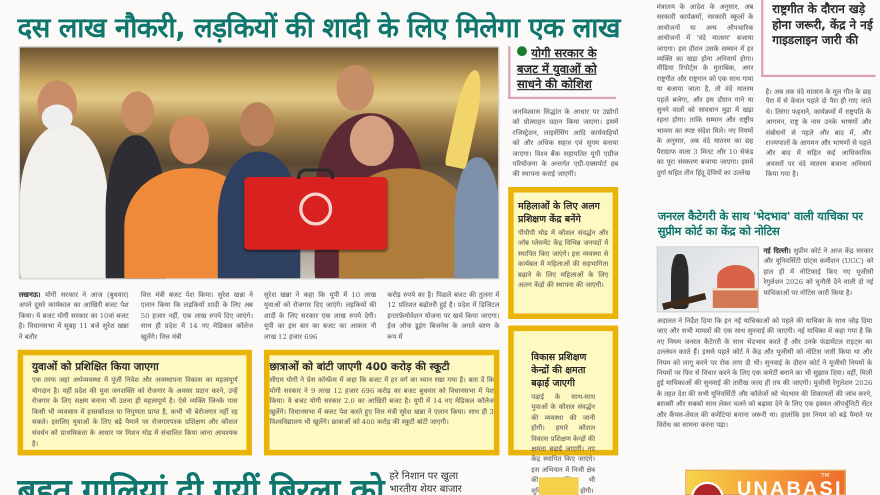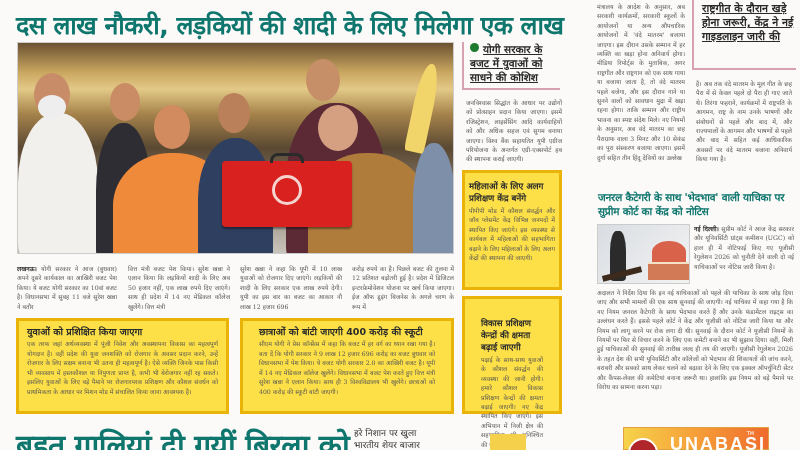--- a/index.html
+++ b/index.html
@@ -1,21 +1,21 @@
 <!DOCTYPE html>
 <html><head>
 <meta charset="utf-8">
 <style>
   * { box-sizing: border-box; margin: 0; padding: 0; }
   html, body { width: 800px; height: 450px; overflow: hidden; background: #fbfaf8; }
   body { position: relative; font-family: "DejaVu Sans", sans-serif; color: #2a2a2a; }
   .abs { position: absolute; }
   .headline { font-family: "DejaVu Sans", sans-serif; font-weight: bold; color: #0f766e; letter-spacing: -0.5px; }
   .body-text { font-family: "DejaVu Serif", serif; font-size: 6.2px; line-height: 9.4px; color: #555; text-align: justify; }
-  .box { border: 3px solid #eab308; background: #fde047; }
+  .box { border: 5px solid #eab308; background: #fef9c3; }
   .pink-box { border-left: 2px solid #d9a2b2; border-bottom: 2px solid #d9a2b2; }
   .sub-head { font-weight: bold; color: #2b2b2b; }
   .dot { display: inline-block; width: 9px; height: 9px; border-radius: 50%; background: #1e7a2e; margin-right: 4px; vertical-align: 1px; }
 
   
   .photo { left: 17px; top: 42px; width: 437px; height: 212px; background: linear-gradient(180deg,#6b5231 0%,#caa760 14%,#e3c987 22%,#a5824a 34%,#5a4832 50%,#c9c4bb 100%); overflow: hidden; border: 1px solid #ccc; }
   .photo .person { position: absolute; border-radius: 48% 48% 10% 10%; }
   .photo .face { position: absolute; border-radius: 50%; background: #c98c65; }
   .briefcase { position: absolute; left: 204px; top: 118px; width: 130px; height: 66px; background: #d9211f; border-radius: 4px; box-shadow: 0 2px 2px rgba(0,0,0,.4); }
   .briefcase .emblem { position: absolute; left: 50px; top: 14px; width: 30px; height: 30px; border-radius: 50%; border: 3px solid #f5d3cf; }
@@ -76,27 +76,27 @@
 </div>
 <div class="abs body-text" style="left:128px; top:264px; width:102px;">वित्त मंत्री बजट पेश किया। सुरेश खन्ना ने एलान किया कि लड़कियों शादी के लिए अब 50 हजार नहीं, एक लाख रुपये दिए जाएंगे। साथ ही प्रदेश में 14 नए मेडिकल कॉलेज खुलेंगे। वित्त मंत्री</div>
 <div class="abs body-text" style="left:240px; top:264px; width:102px;">सुरेश खन्ना ने कहा कि यूपी में 10 लाख युवाओं को रोजगार दिए जाएंगे। लड़कियों की शादी के लिए सरकार एक लाख रुपये देगी। यूपी का इस बार का बजट का आकार नौ लाख 12 हजार 696</div>
 <div class="abs body-text" style="left:352px; top:264px; width:102px;">करोड़ रुपये का है। पिछले बजट की तुलना में 12 प्रतिशत बढ़ोतरी हुई है। प्रदेश में डिजिटल इन्टरफ्रेमोवेशन योजना पर खर्च किया जाएगा। ईज ऑफ डूइंग बिजनेस के अगले चरण के रूप में</div>
 
 <div class="abs box" style="left:16px; top:318px; width:213px; height:96px; padding:4px 8px;">
   <div class="sub-head" style="font-size:9.5px; line-height:13px; margin-bottom:1px;">युवाओं को प्रशिक्षित किया जाएगा</div>
   <div class="body-text" style="line-height:9.6px;">एक तरफ जहां अर्थव्यवस्था में पूंजी निवेश और अवस्थापना विकास का महत्वपूर्ण योगदान है। वहीं प्रदेश की युवा जनशक्ति को रोजगार के अवसर प्रदान करने, उन्हें रोजगार के लिए सक्षम बनाना भी उतना ही महत्वपूर्ण है। ऐसे व्यक्ति जिनके पास किसी भी व्यवसाय में हस्तकौशल या निपुणता प्राप्त है, कभी भी बेरोजगार नहीं रह सकते। इसलिए युवाओं के लिए बड़े पैमाने पर रोजगारपरक प्रशिक्षण और कौशल संवर्धन को प्राथमिकता के आधार पर मिशन मोड में संचालित किया जाना आवश्यक है।</div>
 </div>
 
-<div class="abs box" style="left:240px; top:318px; width:214px; height:96px; padding:4px 16px;">
+<div class="abs box" style="left:240px; top:318px; width:214px; height:96px; padding:4px 0;">
   <div class="sub-head" style="font-size:9.5px; line-height:13px; margin-bottom:1px;">छात्राओं को बांटी जाएगी 400 करोड़ की स्कूटी</div>
   <div class="body-text" style="line-height:9.6px;">सीएम योगी ने प्रेस कॉन्फ्रेंस में कहा कि बजट में हर वर्ग का ध्यान रखा गया है। बता दें कि योगी सरकार ने 9 लाख 12 हजार 696 करोड़ का बजट बुधवार को विधानसभा में पेश किया। ये बजट योगी सरकार 2.0 का आखिरी बजट है। यूपी में 14 नए मेडिकल कॉलेज खुलेंगे। विधानसभा में बजट पेश करते हुए वित्त मंत्री सुरेश खन्ना ने एलान किया। साथ ही 3 विश्वविद्यालय भी खुलेंगे। छात्राओं को 400 करोड़ की स्कूटी बांटी जाएगी।</div>
 </div>
 
 <div class="abs pink-box" style="left:692px; top:-4px; width:104px; height:74px; padding:6px 0 0 8px; border-bottom:2px solid #d9a2b2;">
-  <div class="sub-head" style="font-size:10.8px; line-height:14px; color:#2a2a2a;text-decoration:underline;">राष्ट्रगीत के दौरान खड़े होना जरूरी, केंद्र ने नई गाइडलाइन जारी की</div>
+  <div class="sub-head" style="font-size:10.8px; line-height:14px; color:#2a2a2a;">राष्ट्रगीत के दौरान खड़े होना जरूरी, केंद्र ने नई गाइडलाइन जारी की</div>
 </div>
 <div class="abs body-text" style="left:597px; top:2px; width:88px; height:182px; overflow:hidden;">मंत्रालय के आदेश के अनुसार, अब सरकारी कार्यक्रमों, सरकारी स्कूलों के आयोजनों या अन्य औपचारिक आयोजनों में 'वंदे मातरम' बजाया जाएगा। इस दौरान उसके सम्मान में हर व्यक्ति का खड़ा होना अनिवार्य होगा। मीडिया रिपोर्ट्स के मुताबिक, अगर राष्ट्रगीत और राष्ट्रगान को एक साथ गाया या बजाया जाता है, तो वंदे मातरम पहले बजेगा, और इस दौरान गाने या सुनने वालों को सावधान मुद्रा में खड़ा रहना होगा। ताकि सम्मान और राष्ट्रीय भावना का स्पष्ट संदेश मिले। नए नियमों के अनुसार, अब वंदे मातरम का छह पैराग्राफ वाला 3 मिनट और 10 सेकंड का पूरा संस्करण बजाया जाएगा। इसमें दुर्गा सहित तीन हिंदू देवियों का उल्लेख</div>
 <div class="abs body-text" style="left:696px; top:79px; width:96px; height:108px; overflow:hidden;">है। अब तक वंदे मातरम के मूल गीत के छह पैरा में से केवल पहले दो पैरा ही गाए जाते थे। तिरंगा फहराने, कार्यक्रमों में राष्ट्रपति के आगमन, राष्ट्र के नाम उनके भाषणों और संबोधनों से पहले और बाद में, और राज्यपालों के आगमन और भाषणों से पहले और बाद में सहित कई आधिकारिक अवसरों पर वंदे मातरम बजाना अनिवार्य किया गया है।</div>
 
 <div class="abs headline" style="left:598px; top:190px; width:200px; font-size:10.4px; line-height:14px; letter-spacing:-0.2px;">जनरल कैटेगरी के साथ 'भेदभाव' वाली याचिका पर सुप्रीम कोर्ट का केंद्र को नोटिस</div>
 <div class="abs" style="left:597px; top:224px; width:93px; height:60px; background:linear-gradient(135deg,#d9dde2,#f3f3f3); border:1px solid #ccc; overflow:hidden;">
   <div style="position:absolute; left:12px; top:6px; width:16px; height:50px; background:#2b2b2b; border-radius:40% 40% 4px 4px;"></div>
   <div style="position:absolute; left:4px; top:46px; width:40px; height:6px; background:#3c2a1c; transform:rotate(-14deg);"></div>
   <div style="position:absolute; left:54px; top:16px; width:34px; height:22px; background:#d9624a; border-radius:50% 50% 0 0;"></div>
   <div style="position:absolute; left:50px; top:37px; width:42px; height:18px; background:#d27a55; border-top:2px solid #f4e1c8;"></div>

